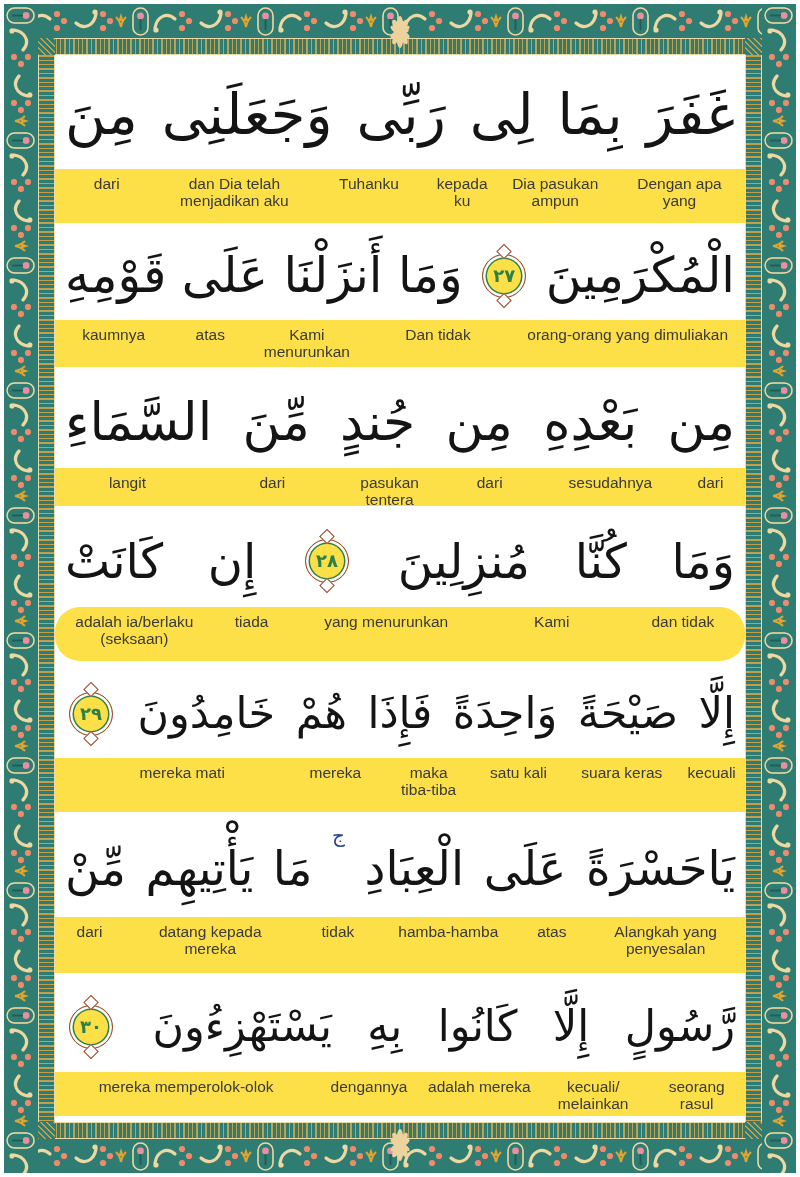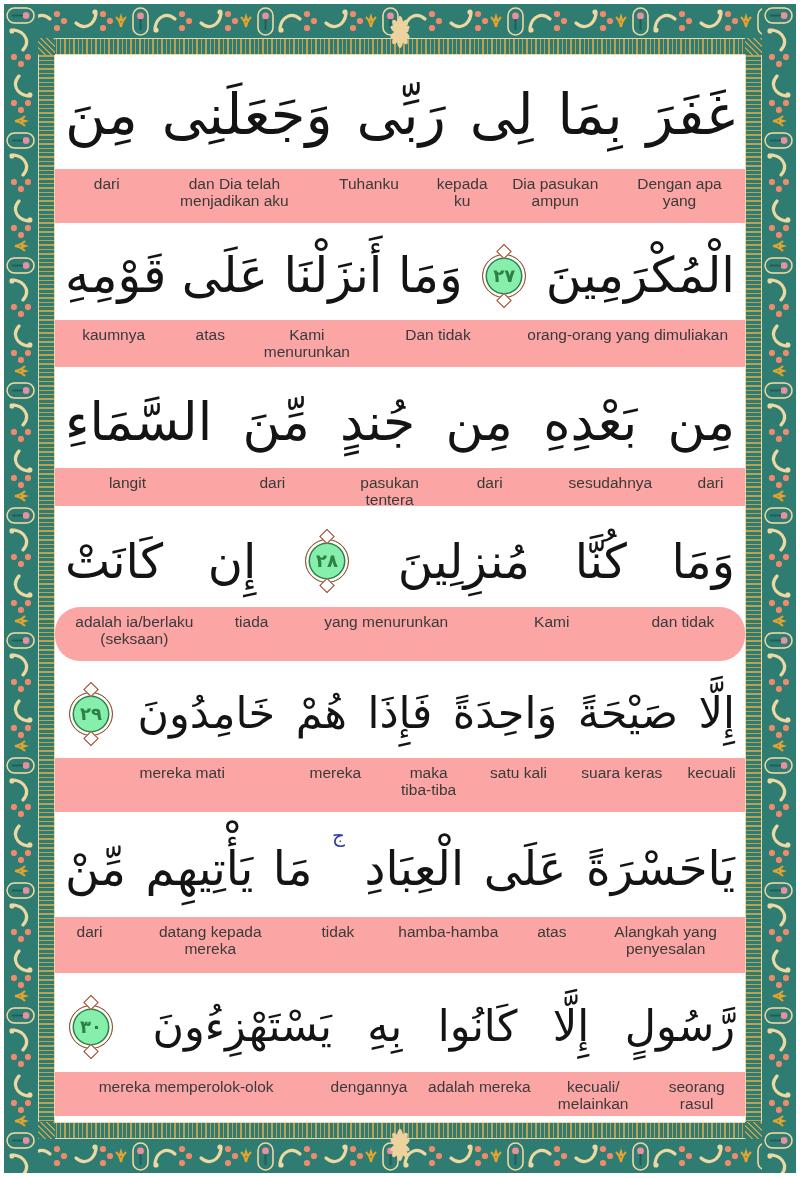--- a/index.html
+++ b/index.html
@@ -47,32 +47,32 @@
   .ar1{height:108px;font-size:56px;}
   .ar2{height:88px;font-size:49px;}
   .ar3{height:92px;font-size:52px;}
   .ar4{height:92px;font-size:48px;}
   .ar5{height:88px;font-size:43px;}
   .ar6{height:96px;font-size:47px;}
   .ar7{height:90px;font-size:43px;}
 
   
   .verse-marker{position:relative;flex:0 0 auto;width:42px;height:42px;border-radius:50%;
-    border:1.8px solid #9c4326;display:flex;align-items:center;justify-content:center;background:#86efac;
+    border:1.8px solid #9c4326;display:flex;align-items:center;justify-content:center;background:#fde047;
     box-shadow:inset 0 0 0 2.5px #ffffff, inset 0 0 0 4px #2e8049;margin:0 4px;}
   .vm-num{font-family:"DejaVu Sans",sans-serif;font-size:18px;font-weight:bold;color:#2e8049;line-height:1;}
   .verse-marker::before,.verse-marker::after{content:"";position:absolute;left:50%;width:9px;height:9px;
     border:1.6px solid #9c4326;background:#fff;transform:translateX(-50%) rotate(45deg);}
   .verse-marker::before{top:-9px;} .verse-marker::after{bottom:-9px;}
 
   .waqf{flex:0 0 auto;align-self:flex-start;font-size:20px;line-height:1;margin-top:4px;
     color:#2a3f9e;font-family:"DejaVu Sans",sans-serif;}
 
   
-  .band{background:#fca5a5;display:grid;align-items:start;box-sizing:border-box;padding-top:6px;}
+  .band{background:#fde047;display:grid;align-items:start;box-sizing:border-box;padding-top:6px;}
   .tcell{text-align:center;white-space:pre-line;font-size:15.5px;line-height:1.12;color:#3a3a3a;}
   .b1{height:54px;grid-template-columns:15% 22% 17% 10% 17% 19%;}
   .b2{height:47px;grid-template-columns:17% 11% 17% 21% 34%;}
   .b3{height:38px;grid-template-columns:21% 21% 13% 16% 19% 10%;}
   .b4{height:54px;grid-template-columns:23% 11% 28% 20% 18%;border-radius:25px;}
   .b5{height:54px;grid-template-columns:31% 15% 13% 14% 17% 10%;padding-left:24px;}
   .b6{height:56px;grid-template-columns:10% 25% 12% 20% 10% 23%;}
   .b7{height:44px;grid-template-columns:38% 15% 17% 16% 14%;}
 </style>
 </head>

